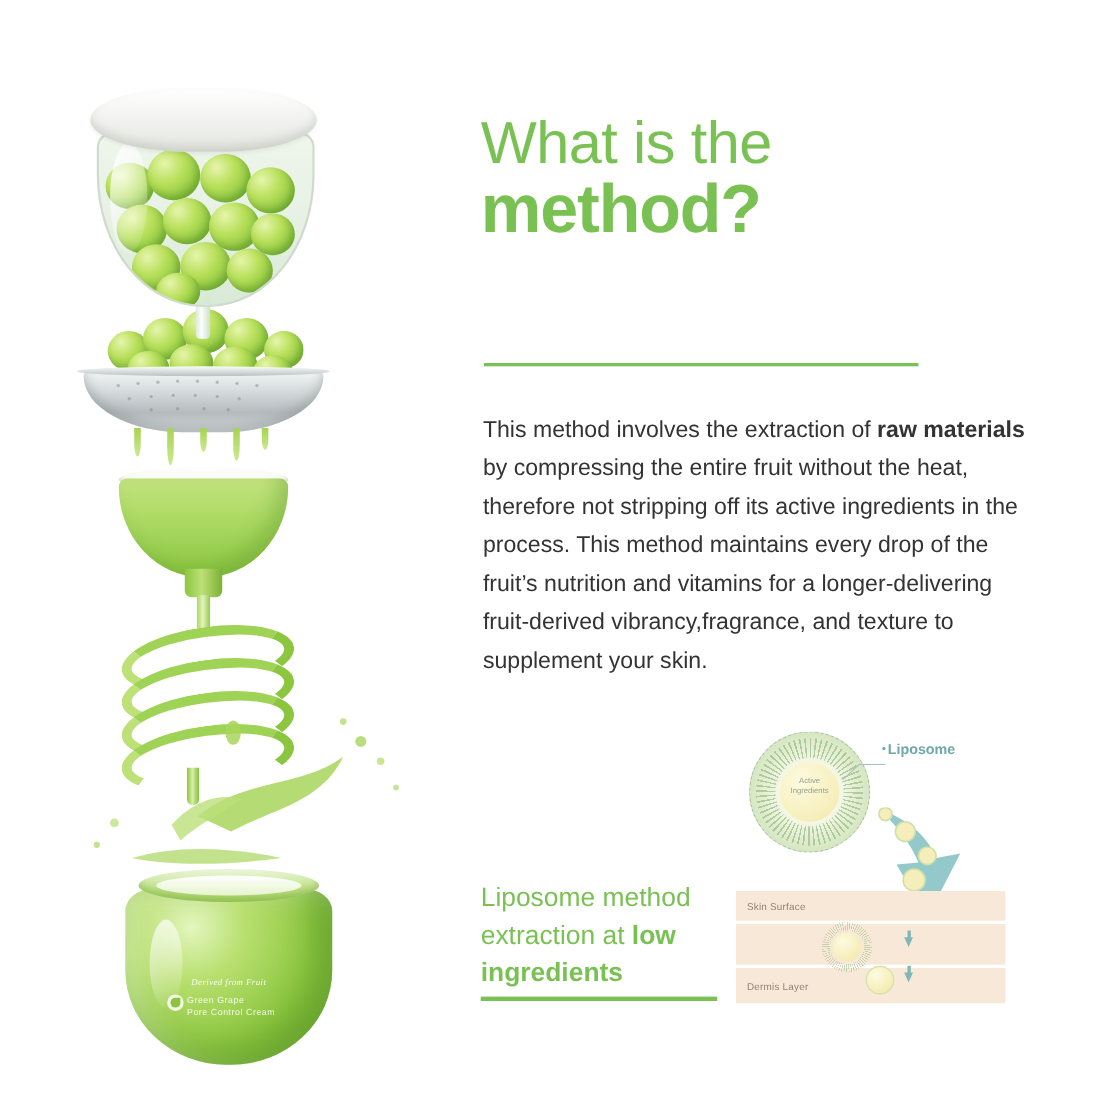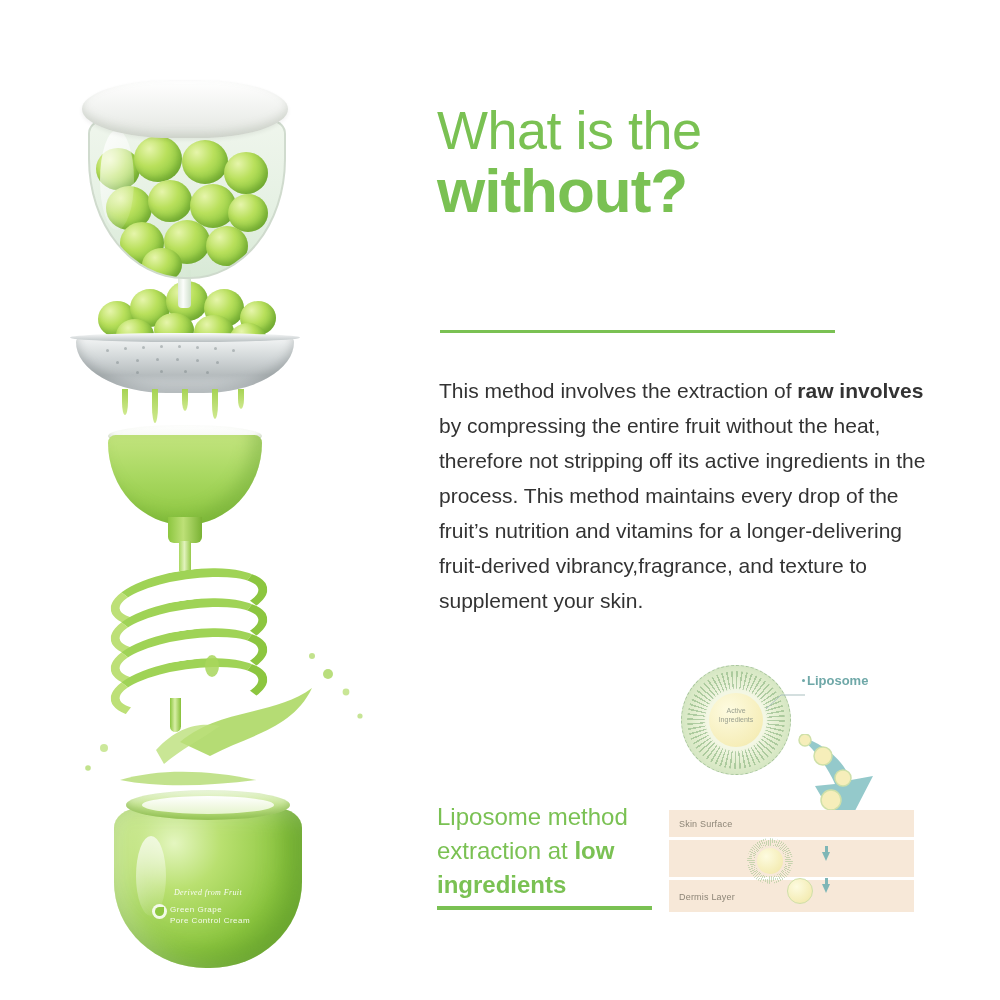--- a/index.html
+++ b/index.html
@@ -604,26 +604,26 @@
         <div>Green Grape</div>
         <div>Pore Control Cream</div>
       </div>
     </div>
   </div>
 
   <div class="content">
 
     <h1 class="headline">
       <span class="line1">What is the</span>
-      <span class="line3">without?</span>
+      <span class="line3">method?</span>
     </h1>
 
     <div class="rule-top"></div>
 
-    <p class="body-copy"><span>This method involves the extraction of </span><b>raw involves</b><span> by compressing the entire fruit without the heat, therefore not stripping off its active ingredients in the process. This method maintains every drop of the fruit’s nutrition and vitamins for a longer-delivering fruit-derived vibrancy,fragrance, and texture to supplement your skin.</span></p>
+    <p class="body-copy"><span>This method involves the extraction of </span><b>raw materials</b><span> by compressing the entire fruit without the heat, therefore not stripping off its active ingredients in the process. This method maintains every drop of the fruit’s nutrition and vitamins for a longer-delivering fruit-derived vibrancy,fragrance, and texture to supplement your skin.</span></p>
 
     <div class="caption"><span>Liposome method extraction at </span><b>low ingredients</b></div>
 
     <div class="rule-bottom"></div>
 
     <div class="diagram">
 
       <div class="liposome">
         <div class="lipo-outer"></div>
         <div class="lipo-spokes"></div>

